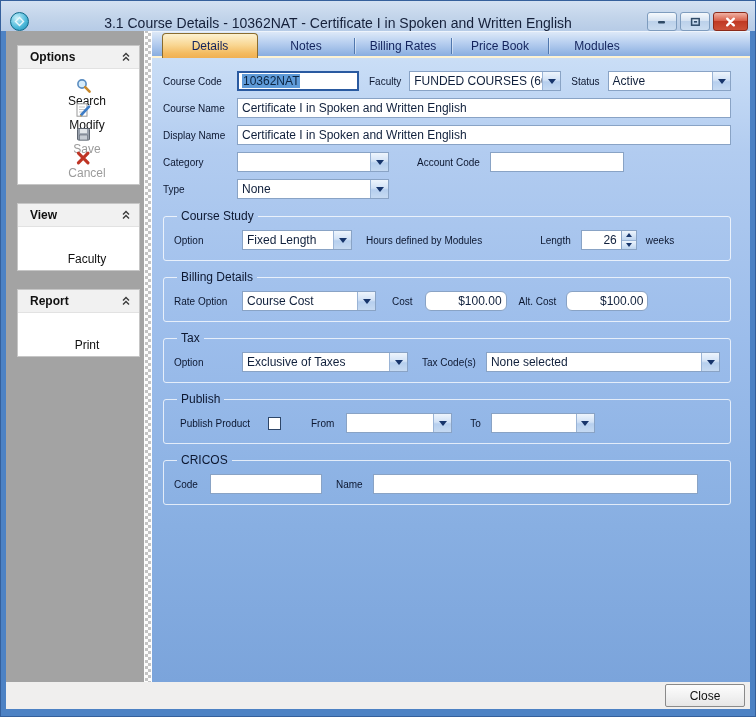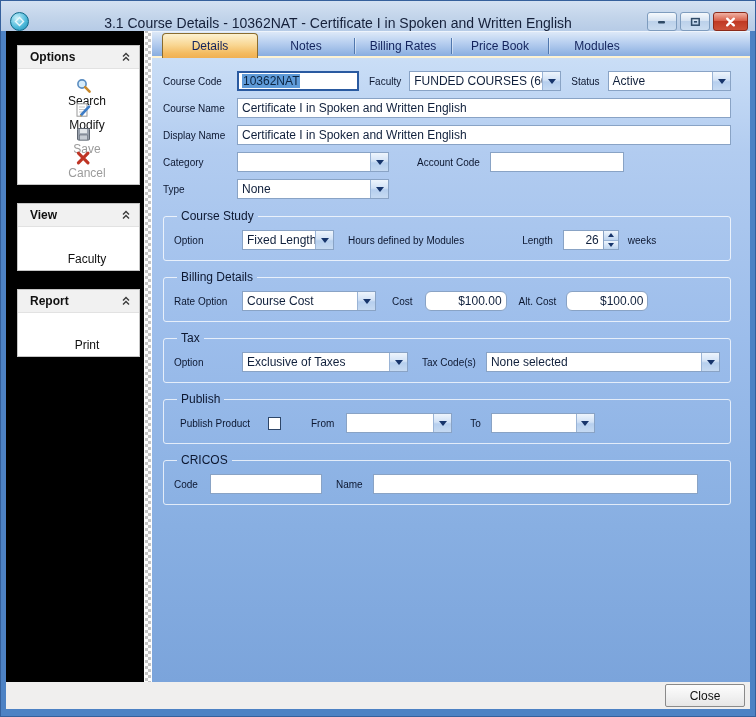--- a/index.html
+++ b/index.html
@@ -48,21 +48,21 @@
   
   .chrome {
     flex: 1; min-height: 0;
     display: flex; flex-direction: column;
     padding: 0 5px 7px 5px;
   }
   .app-body { flex: 1; min-height: 0; display: flex; background: #ffffff; }
   
   .sidebar {
     width: 138px; flex: 0 0 138px;
-    background: #000000;
+    background: #a3a3a3;
     padding: 14px 4px 0 11px;
   }
   .panel { border: 1px solid #c6c6c6; background: #fff; margin-bottom: 18px; }
   .panel-header {
     height: 23px; background: #f1f1f1; border-bottom: 1px solid #e2e2e2;
     display: flex; align-items: center; justify-content: space-between;
     padding: 0 8px 0 12px;
   }
   .panel-title { font-size: 12px; font-weight: bold; color: #111; }
   .panel-body { padding: 9px 0 10px 0; }
@@ -360,21 +360,21 @@
               <span class="dbtn">
                   <span class="arr"></span>
                 </span>
             </div>
           </div>
 
           <fieldset class="grp">
             <legend>Course Study</legend>
             <div class="row">
               <span class="lbl" style="width:68px">Option</span>
-              <div class="combo" style="width:92px">
+              <div class="combo" style="width:110px">
                 <span class="txt">Fixed Length</span>
                 <span class="dbtn">
                     <span class="arr"></span>
                   </span>
               </div>
               <span class="lbl" style="margin-left:14px">Hours defined by Modules</span>
               <span class="lbl" style="margin-left:58px">Length</span>
               <div class="spin" style="margin-left:10px">
                 <div class="tb">26</div>
                 <div class="btns">

